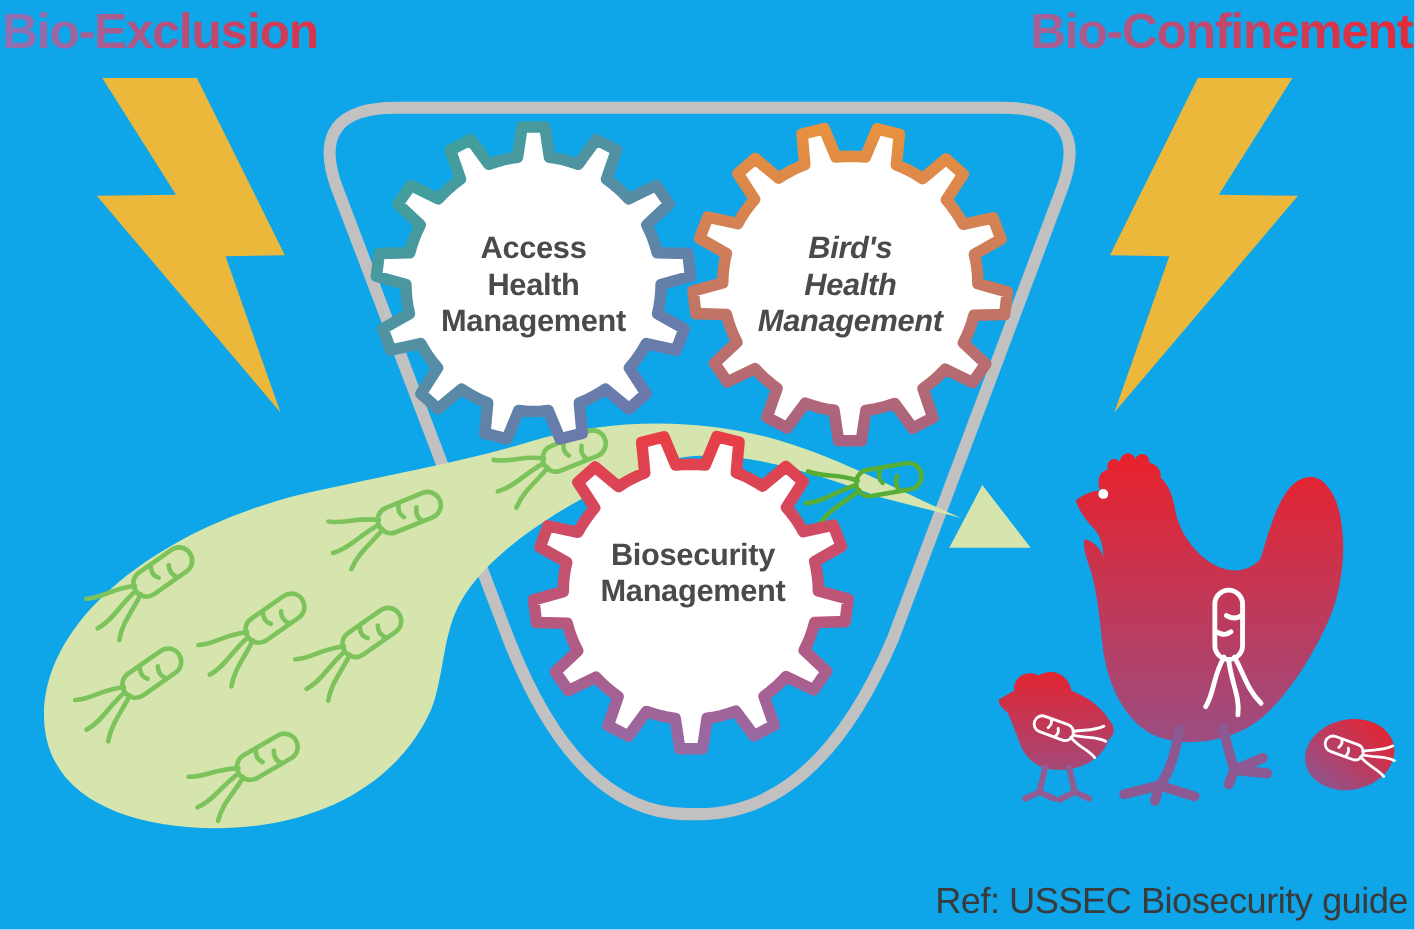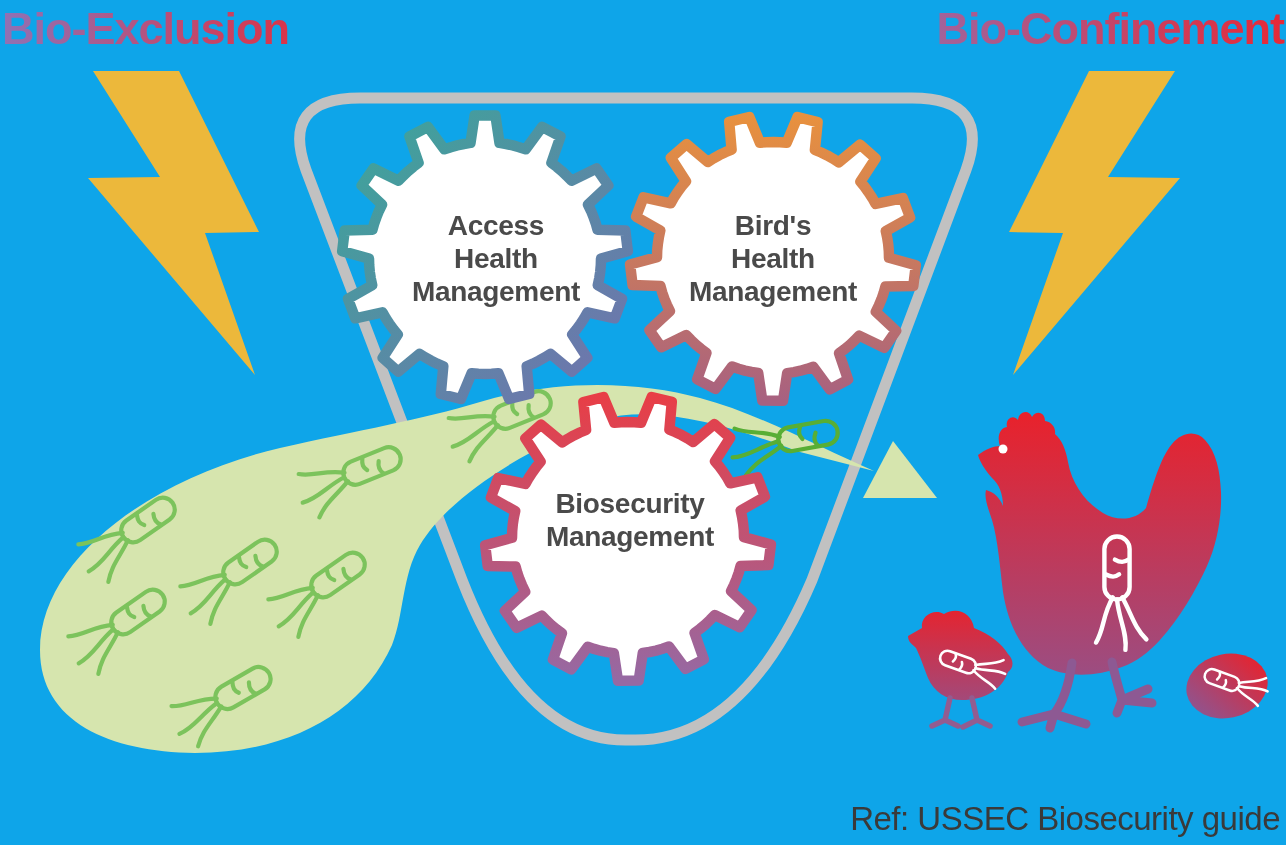--- a/index.html
+++ b/index.html
@@ -144,24 +144,24 @@
              M 972 698 L 977 720 M 963 727 L 977 720 L 990 726"></path>
     <use href="#bacterium" transform="translate(958,662) rotate(200) scale(0.62)" stroke="#FFFFFF"></use>
   </g>
 
   <g>
     <ellipse cx="1227" cy="686" rx="41" ry="32" transform="rotate(-12 1227 686)" fill="url(#eggGrad)"></ellipse>
     <use href="#bacterium" transform="translate(1222,680) rotate(200) scale(0.6)" stroke="#FFFFFF"></use>
   </g>
 </svg>
 
-<div class="gear-label" style="left:496px;top:259px;width:250px;">Access
+<div class="gear-label" style="left:485px;top:259px;width:250px;">Access
 Health
 Management</div>
-<div class="gear-label" style="left:773px;top:259px;width:250px;">Bird's
+<div class="gear-label" style="left:773px;top:259px;width:250px;font-style:italic;">Bird's
 Health
 Management</div>
 <div class="gear-label" style="left:630px;top:521px;width:250px;">Biosecurity
 Management</div>
 
 <div class="footer-ref">Ref: USSEC Biosecurity guide</div>
 
 </div>
 
 </body></html>

